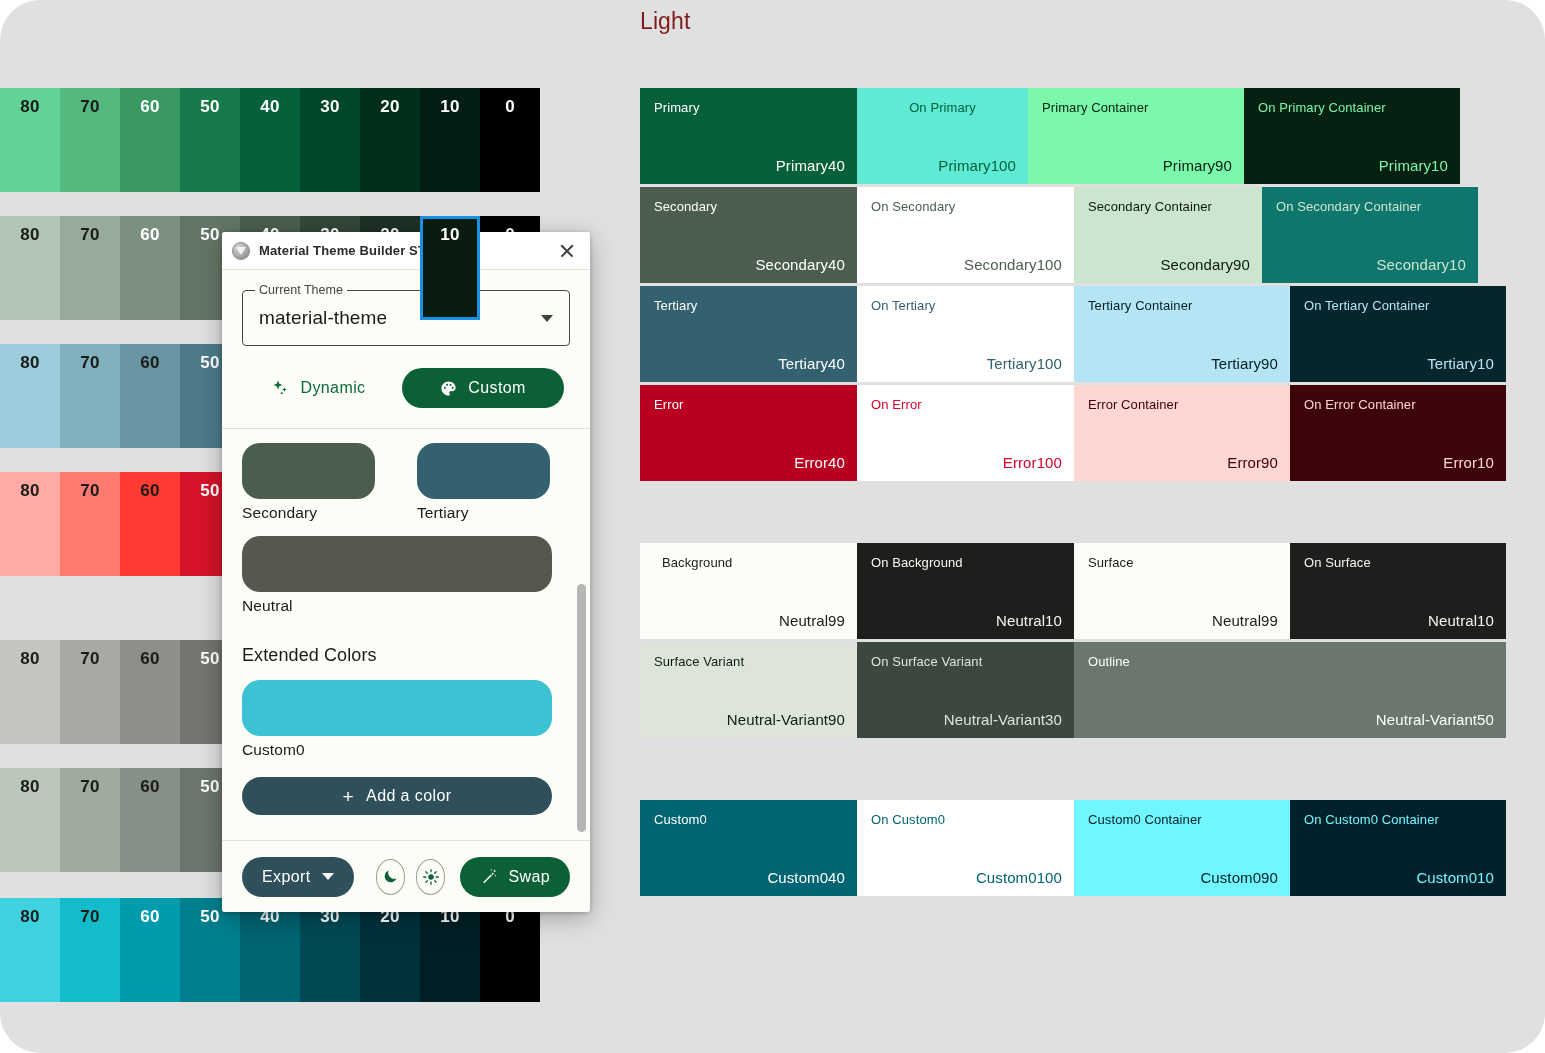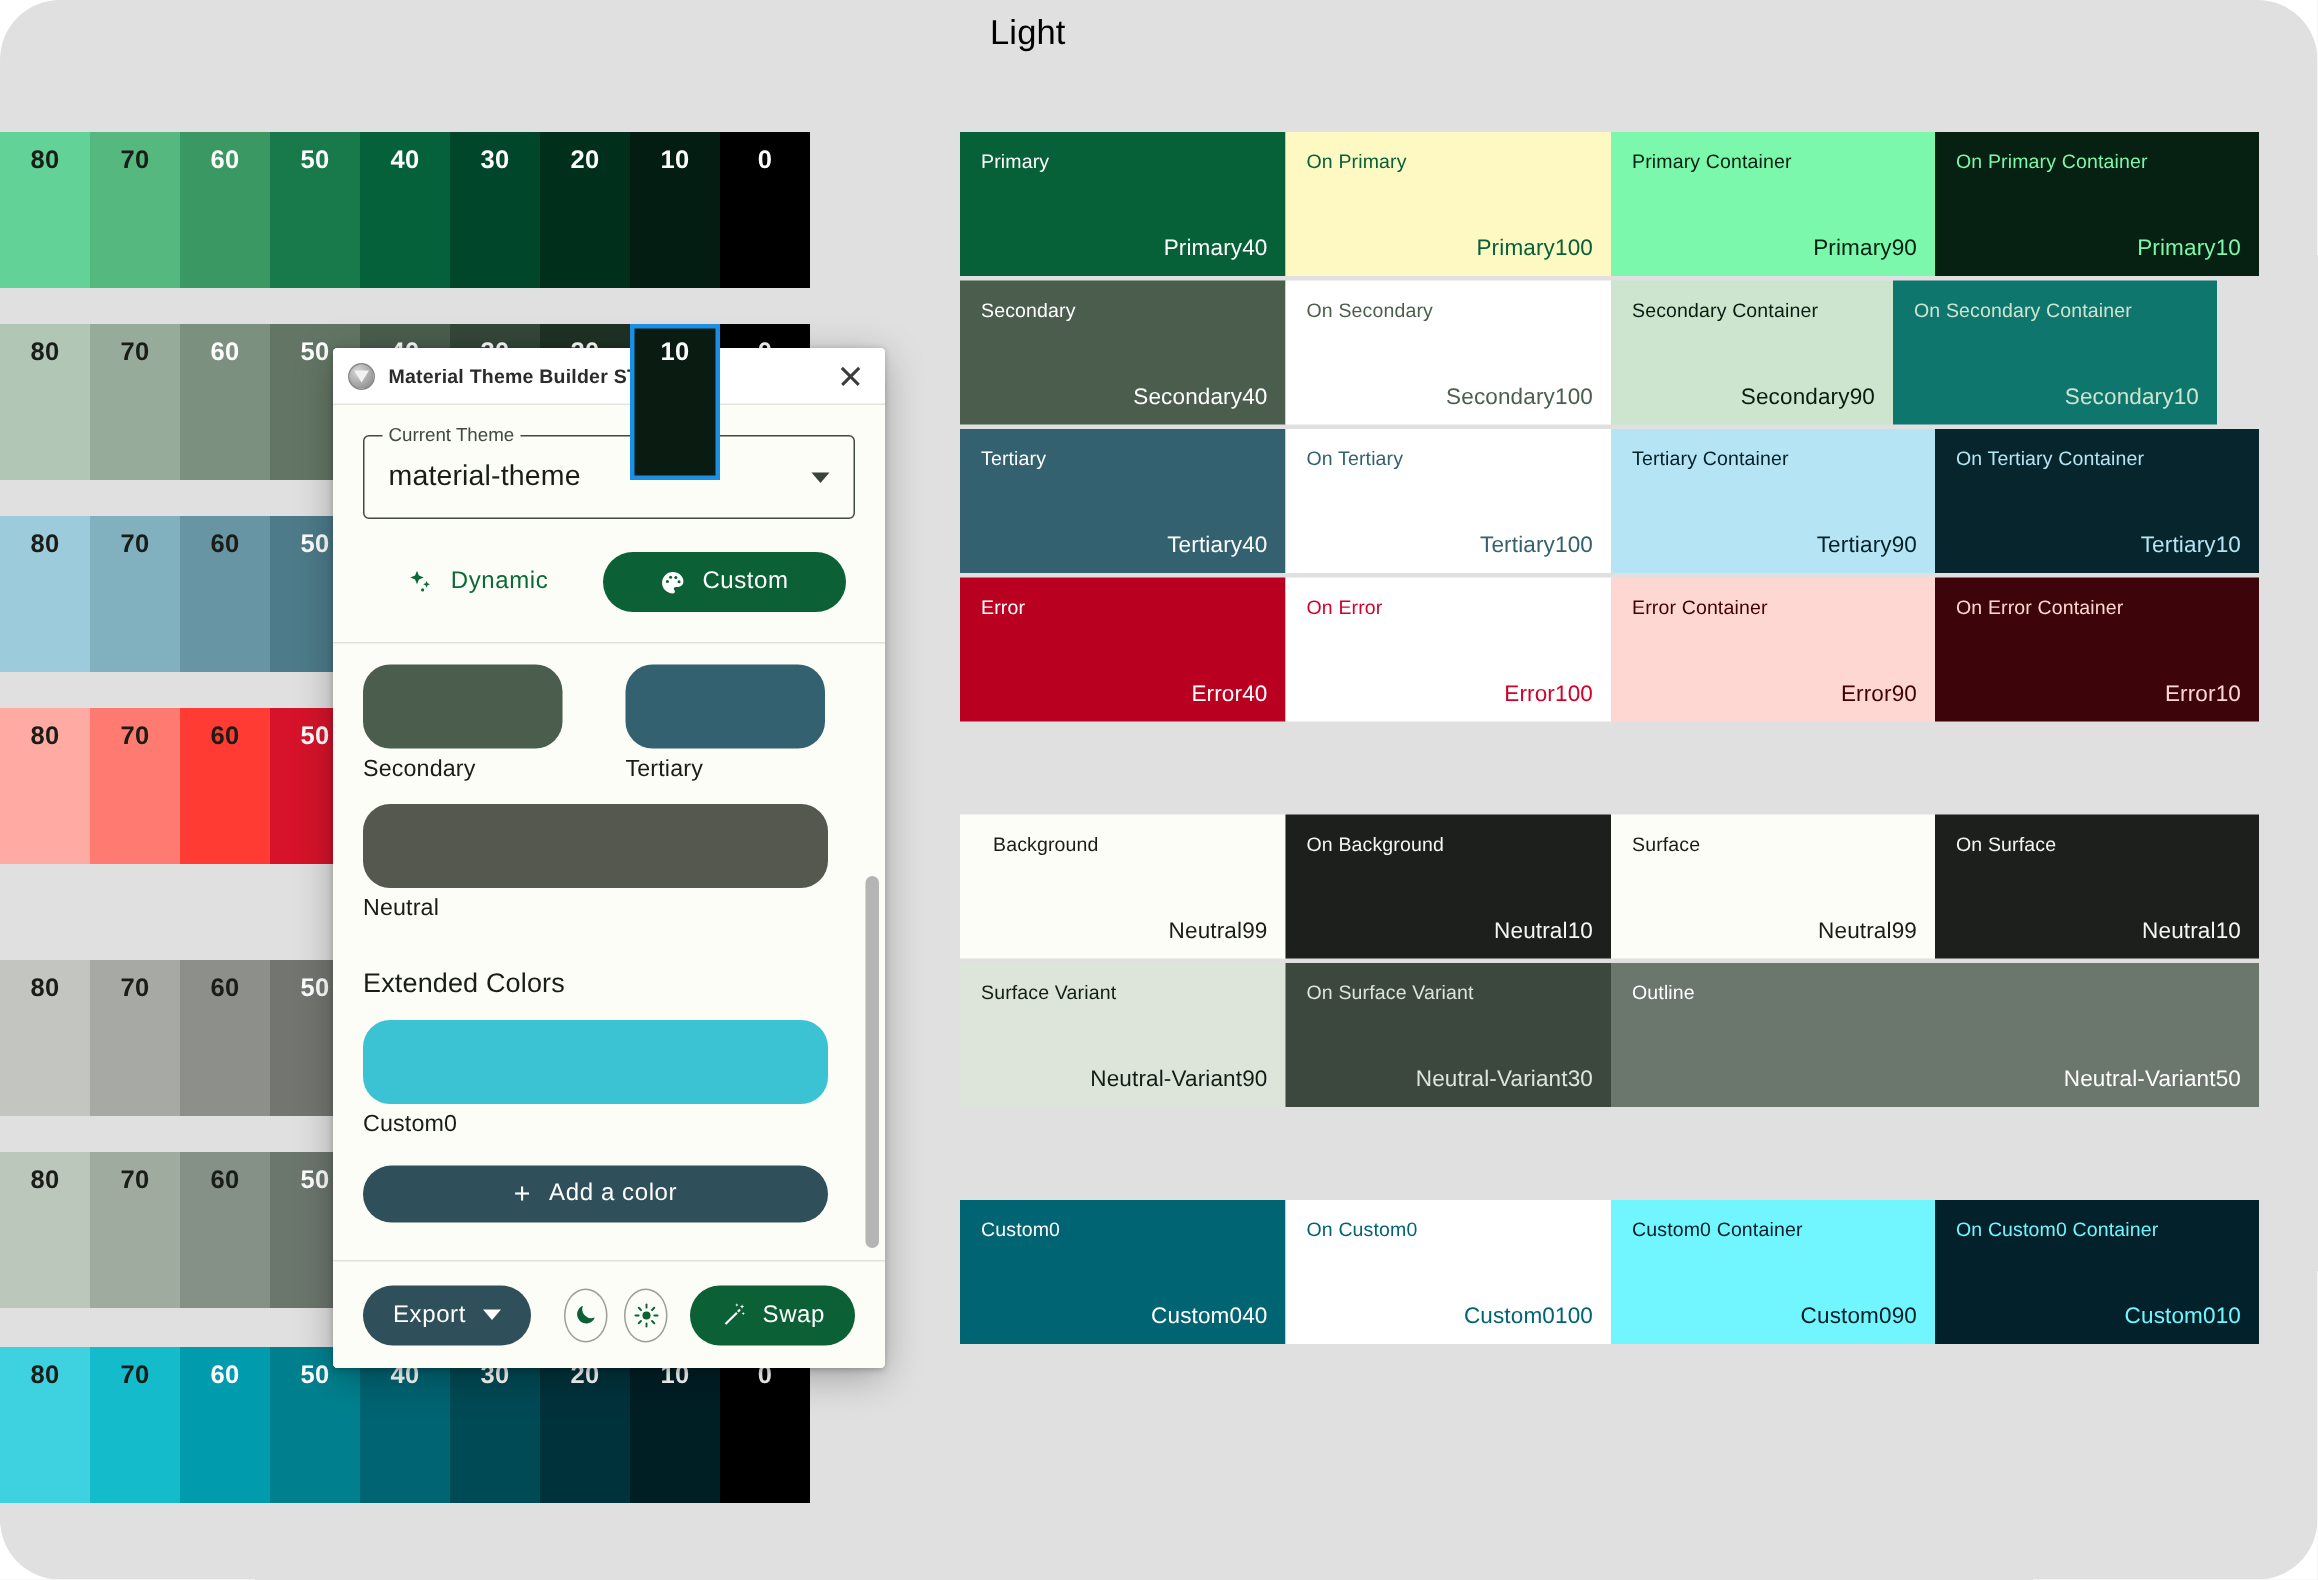--- a/index.html
+++ b/index.html
@@ -13,23 +13,23 @@
     position: relative;
     width: 1545px; height: 1053px;
     background: #e0e0e0;
     border-radius: 40px;
     overflow: hidden;
   }
 
   
   .page-title {
     position: absolute;
-    left: 660px; top: 8px;
+    left: 640px; top: 8px;
     font-size: 23px;
-    color: #000000;
+    color: #7f1d1d;
     letter-spacing: .1px;
   }
 
   
   #tonal-area { position: absolute; left: 0; top: 0; width: 545px; height: 1053px; }
   .tonal-row {
     position: absolute;
     left: 0; width: 540px;
     display: flex;
   }
@@ -504,21 +504,21 @@
         </div>
       </div>
     </div>
 
   <div id="roles">
       <div class="role-row">
         <div class="role-cell" style="width: 217px; background: rgb(6, 97, 57); color: rgb(255, 255, 255);">
           <div class="rname">Primary</div>
           <div class="rtone">Primary40</div>
         </div>
-        <div class="role-cell" style="width: 217px; background: #fef9c3; color: rgb(6, 97, 57);">
+        <div class="role-cell" style="width: 171px; background: #5eead4; color: rgb(6, 97, 57); text-align: center;">
           <div class="rname">On Primary</div>
           <div class="rtone">Primary100</div>
         </div>
         <div class="role-cell" style="width: 216px; background: rgb(123, 248, 172); color: rgb(0, 33, 15);">
           <div class="rname">Primary Container</div>
           <div class="rtone">Primary90</div>
         </div>
         <div class="role-cell" style="width: 216px; background: rgb(6, 32, 18); color: rgb(123, 248, 172);">
           <div class="rname">On Primary Container</div>
           <div class="rtone">Primary10</div>

